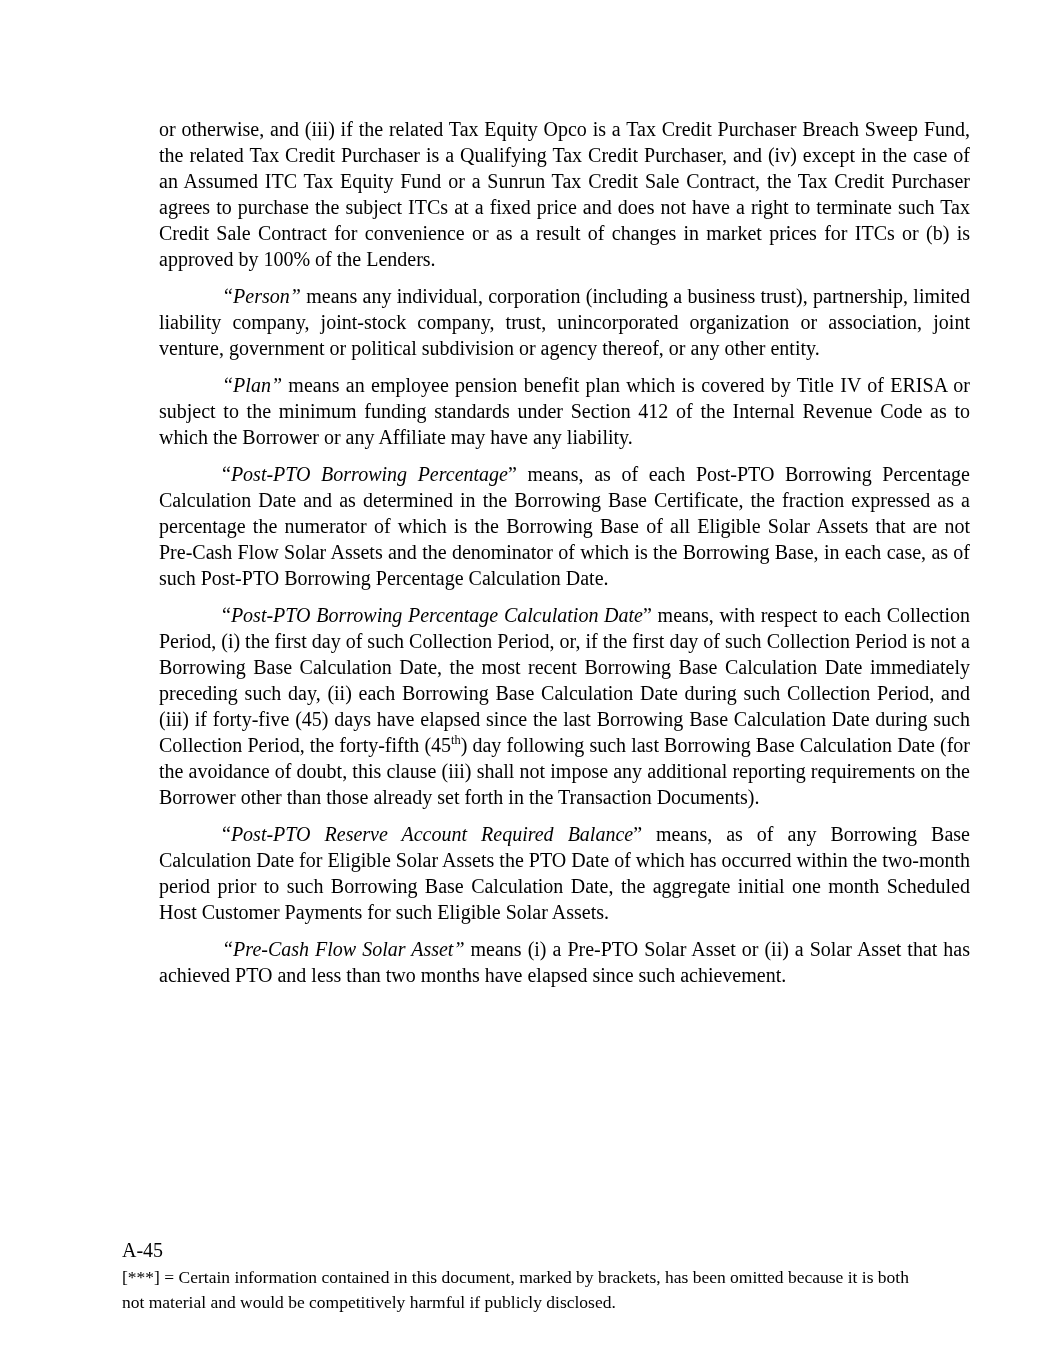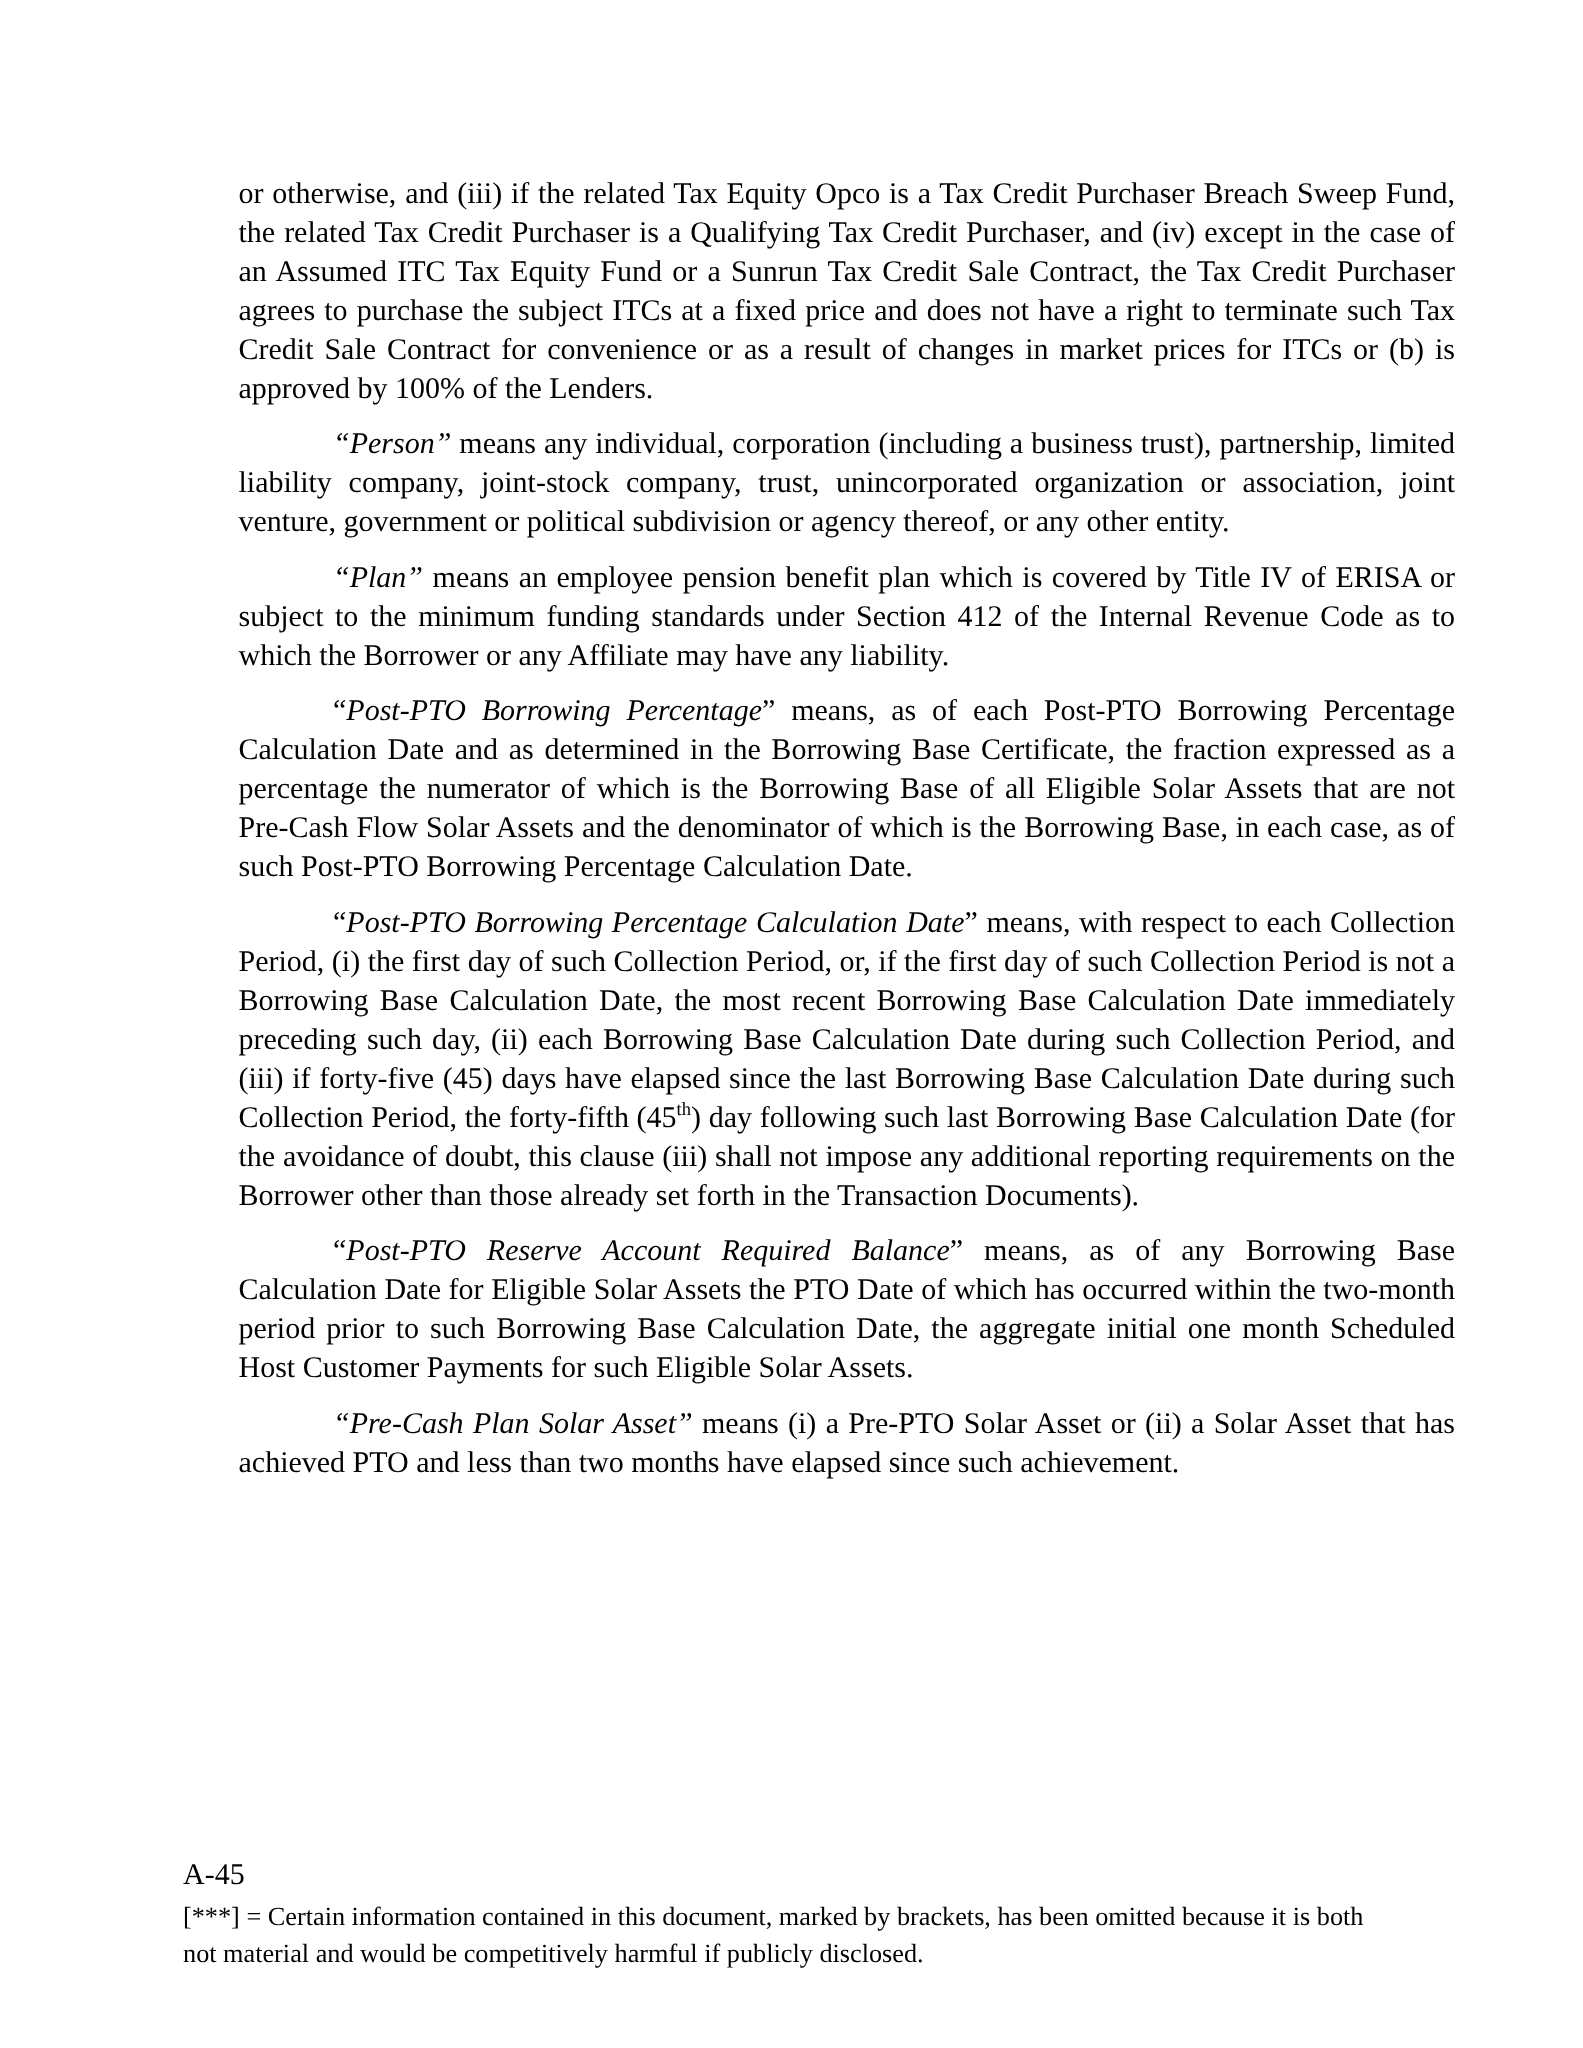--- a/index.html
+++ b/index.html
@@ -64,19 +64,19 @@
 <body>
 
 <div class="page">
   <div class="body-text">
       <p class="para"><span class="run">or otherwise, and (iii) if the related Tax Equity Opco is a Tax Credit Purchaser Breach Sweep Fund, the related Tax Credit Purchaser is a Qualifying Tax Credit Purchaser, and (iv) except in the case of an Assumed ITC Tax Equity Fund or a Sunrun Tax Credit Sale Contract, the Tax Credit Purchaser agrees to purchase the subject ITCs at a fixed price and does not have a right to terminate such Tax Credit Sale Contract for convenience or as a result of changes in market prices for ITCs or (b) is approved by 100% of the Lenders.</span></p>
       <p class="para indent"><em class="run-i">“Person”</em><span class="run"> means any individual, corporation (including a business trust), partnership, limited liability company, joint-stock company, trust, unincorporated organization or association, joint venture, government or political subdivision or agency thereof, or any other entity.</span></p>
       <p class="para indent"><em class="run-i">“Plan”</em><span class="run"> means an employee pension benefit plan which is covered by Title IV of ERISA or subject to the minimum funding standards under Section 412 of the Internal Revenue Code as to which the Borrower or any Affiliate may have any liability.</span></p>
       <p class="para indent"><span class="run">“</span><em class="run-i">Post-PTO Borrowing Percentage</em><span class="run">” means, as of each Post-PTO Borrowing Percentage Calculation Date and as determined in the Borrowing Base Certificate, the fraction expressed as a percentage the numerator of which is the Borrowing Base of all Eligible Solar Assets that are not Pre-Cash Flow Solar Assets and the denominator of which is the Borrowing Base, in each case, as of such Post-PTO Borrowing Percentage Calculation Date.</span></p>
       <p class="para indent"><span class="run">“</span><em class="run-i">Post-PTO Borrowing Percentage Calculation Date</em><span class="run">” means, with respect to each Collection Period, (i) the first day of such Collection Period, or, if the first day of such Collection Period is not a Borrowing Base Calculation Date, the most recent Borrowing Base Calculation Date immediately preceding such day, (ii) each Borrowing Base Calculation Date during such Collection Period, and (iii) if forty-five (45) days have elapsed since the last Borrowing Base Calculation Date during such Collection Period, the forty-fifth (45</span><sup class="run-sup">th</sup><span class="run">) day following such last Borrowing Base Calculation Date (for the avoidance of doubt, this clause (iii) shall not impose any additional reporting requirements on the Borrower other than those already set forth in the Transaction Documents).</span></p>
       <p class="para indent"><span class="run">“</span><em class="run-i">Post-PTO Reserve Account Required Balance</em><span class="run">” means, as of any Borrowing Base Calculation Date for Eligible Solar Assets the PTO Date of which has occurred within the two-month period prior to such Borrowing Base Calculation Date, the aggregate initial one month Scheduled Host Customer Payments for such Eligible Solar Assets.</span></p>
-      <p class="para indent"><em class="run-i">“Pre-Cash Plan Solar Asset”</em><span class="run"> means (i) a Pre-PTO Solar Asset or (ii) a Solar Asset that has achieved PTO and less than two months have elapsed since such achievement.</span></p>
+      <p class="para indent"><em class="run-i">“Pre-Cash Flow Solar Asset”</em><span class="run"> means (i) a Pre-PTO Solar Asset or (ii) a Solar Asset that has achieved PTO and less than two months have elapsed since such achievement.</span></p>
     </div>
   <div class="footer">
     <div class="page-number">A-45</div>
     <div class="footnote">[***] = Certain information contained in this document, marked by brackets, has been omitted because it is both not material and would be competitively harmful if publicly disclosed.</div>
   </div>
 </div>
 
 </body></html>

